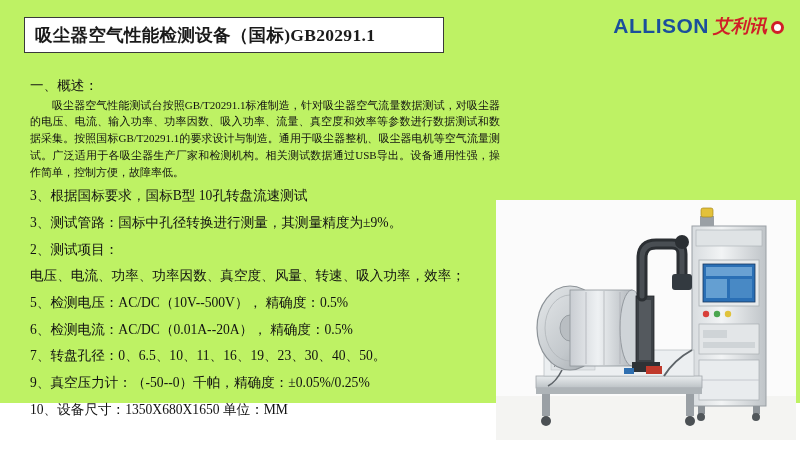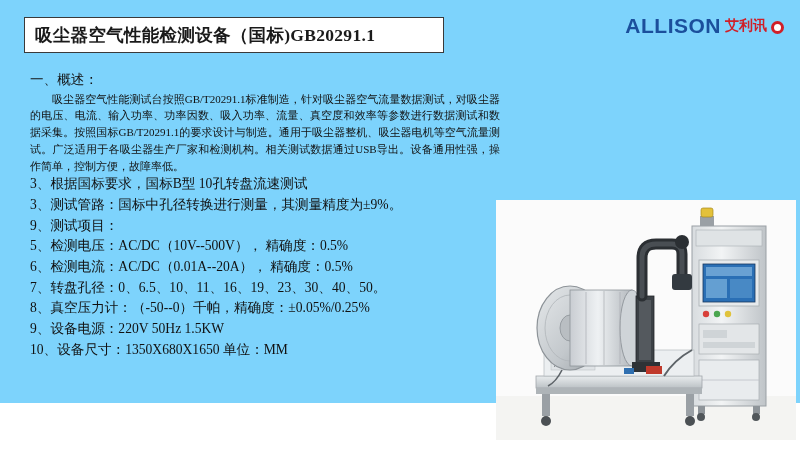--- a/index.html
+++ b/index.html
@@ -6,21 +6,21 @@
   html, body {
     margin: 0; padding: 0;
     width: 800px; height: 450px;
     background: #ffffff;
     font-family: "Liberation Serif", "DejaVu Serif", serif;
     overflow: hidden;
   }
   #page {
     position: relative;
     width: 800px; height: 403px;
-    background: #7dd3fc;
+    background: #bef264;
   }
 
   
   .header {
     position: absolute;
     left: 0; top: 0;
     width: 800px; height: 62px;
   }
   .title-box {
     position: absolute;
@@ -48,24 +48,25 @@
     gap: 4px;
   }
   .logo-main {
     font-family: "Liberation Sans", sans-serif;
     font-size: 21px;
     font-weight: bold;
     color: #1b4f9c;
     letter-spacing: 0.5px;
   }
   .logo-cn {
-    font-size: 14px;
+    font-size: 18px;
     font-weight: bold;
     color: #d01f28;
     letter-spacing: 0px;
+    font-style: italic;
   }
   .logo-mark {
     display: inline-block;
     width: 13px; height: 13px;
     border-radius: 50%;
     background: #d01f28;
     position: relative;
     top: 1px;
   }
   .logo-mark::after {
@@ -81,20 +82,21 @@
   .content {
     position: absolute;
     left: 30px; top: 70px;
     width: 470px;
   }
   .line {
     font-size: 13.6px;
     color: #111111;
     line-height: 1.52;
     white-space: nowrap;
+    margin-top: 6px;
   }
   .para {
     font-size: 11px;
     color: #111111;
     line-height: 1.52;
     text-align: justify;
     text-justify: inter-ideograph;
   }
   .indent { text-indent: 2em; }
 
@@ -122,26 +124,26 @@
       <span class="logo-cn">艾利讯</span>
       <span class="logo-mark"></span>
     </div>
   </div>
 
   <div class="content">
     <div class="line">一、概述：</div>
     <div class="para indent">吸尘器空气性能测试台按照GB/T20291.1标准制造，针对吸尘器空气流量数据测试，对吸尘器的电压、电流、输入功率、功率因数、吸入功率、流量、真空度和效率等参数进行数据测试和数据采集。按照国标GB/T20291.1的要求设计与制造。通用于吸尘器整机、吸尘器电机等空气流量测试。广泛适用于各吸尘器生产厂家和检测机构。相关测试数据通过USB导出。设备通用性强，操作简单，控制方便，故障率低。</div>
     <div class="line">3、根据国标要求，国标B型  10孔转盘流速测试</div>
     <div class="line">3、测试管路：国标中孔径转换进行测量，其测量精度为±9%。</div>
-    <div class="line">9、测试项目：</div>
+    <div class="line">2、测试项目：</div>
+    <div class="line">      电压、电流、功率、功率因数、真空度、风量、转速、吸入功率，效率；</div>
     <div class="line">5、检测电压：AC/DC（10V--500V），      精确度：0.5%</div>
     <div class="line">6、检测电流：AC/DC（0.01A--20A），    精确度：0.5%</div>
     <div class="line">7、转盘孔径：0、6.5、10、11、16、19、23、30、40、50。</div>
-    <div class="line">8、真空压力计：（-50--0）千帕，精确度：±0.05%/0.25%</div>
-    <div class="line">9、设备电源：220V  50Hz 1.5KW</div>
+    <div class="line">9、真空压力计：（-50--0）千帕，精确度：±0.05%/0.25%</div>
     <div class="line">10、设备尺寸：1350X680X1650   单位：MM</div>
   </div>
 
   <div class="photo">
     <svg width="300" height="240" viewBox="0 0 300 240">
       <defs>
         <linearGradient id="metalV" x1="0" y1="0" x2="1" y2="0">
           <stop offset="0%" stop-color="#c9cdd2"></stop>
           <stop offset="45%" stop-color="#eef1f3"></stop>
           <stop offset="100%" stop-color="#b3b8bd"></stop>

